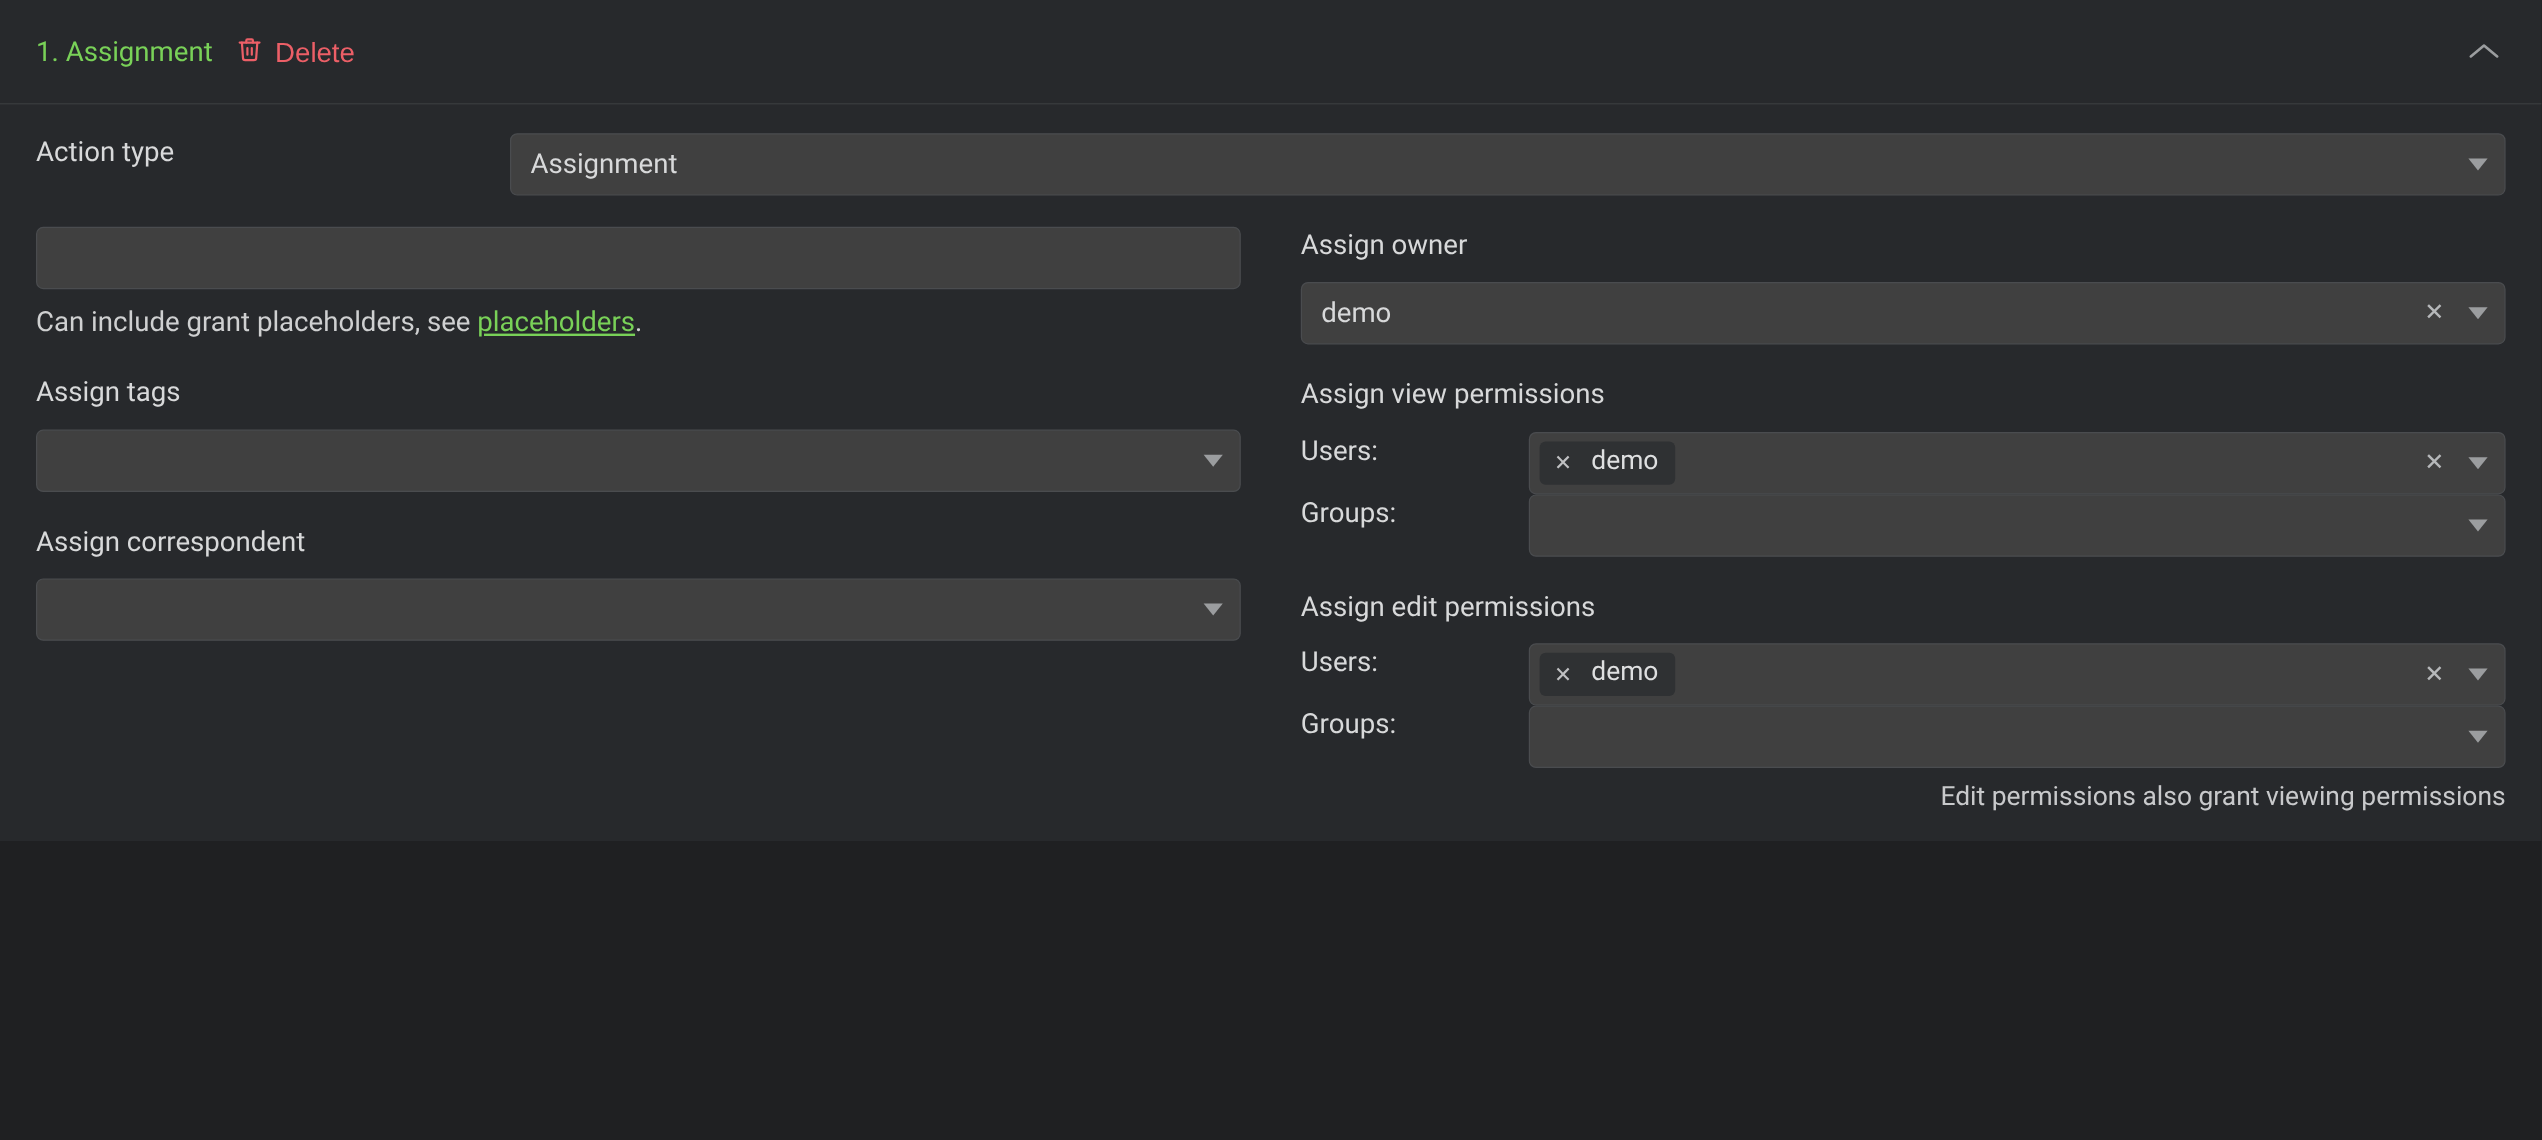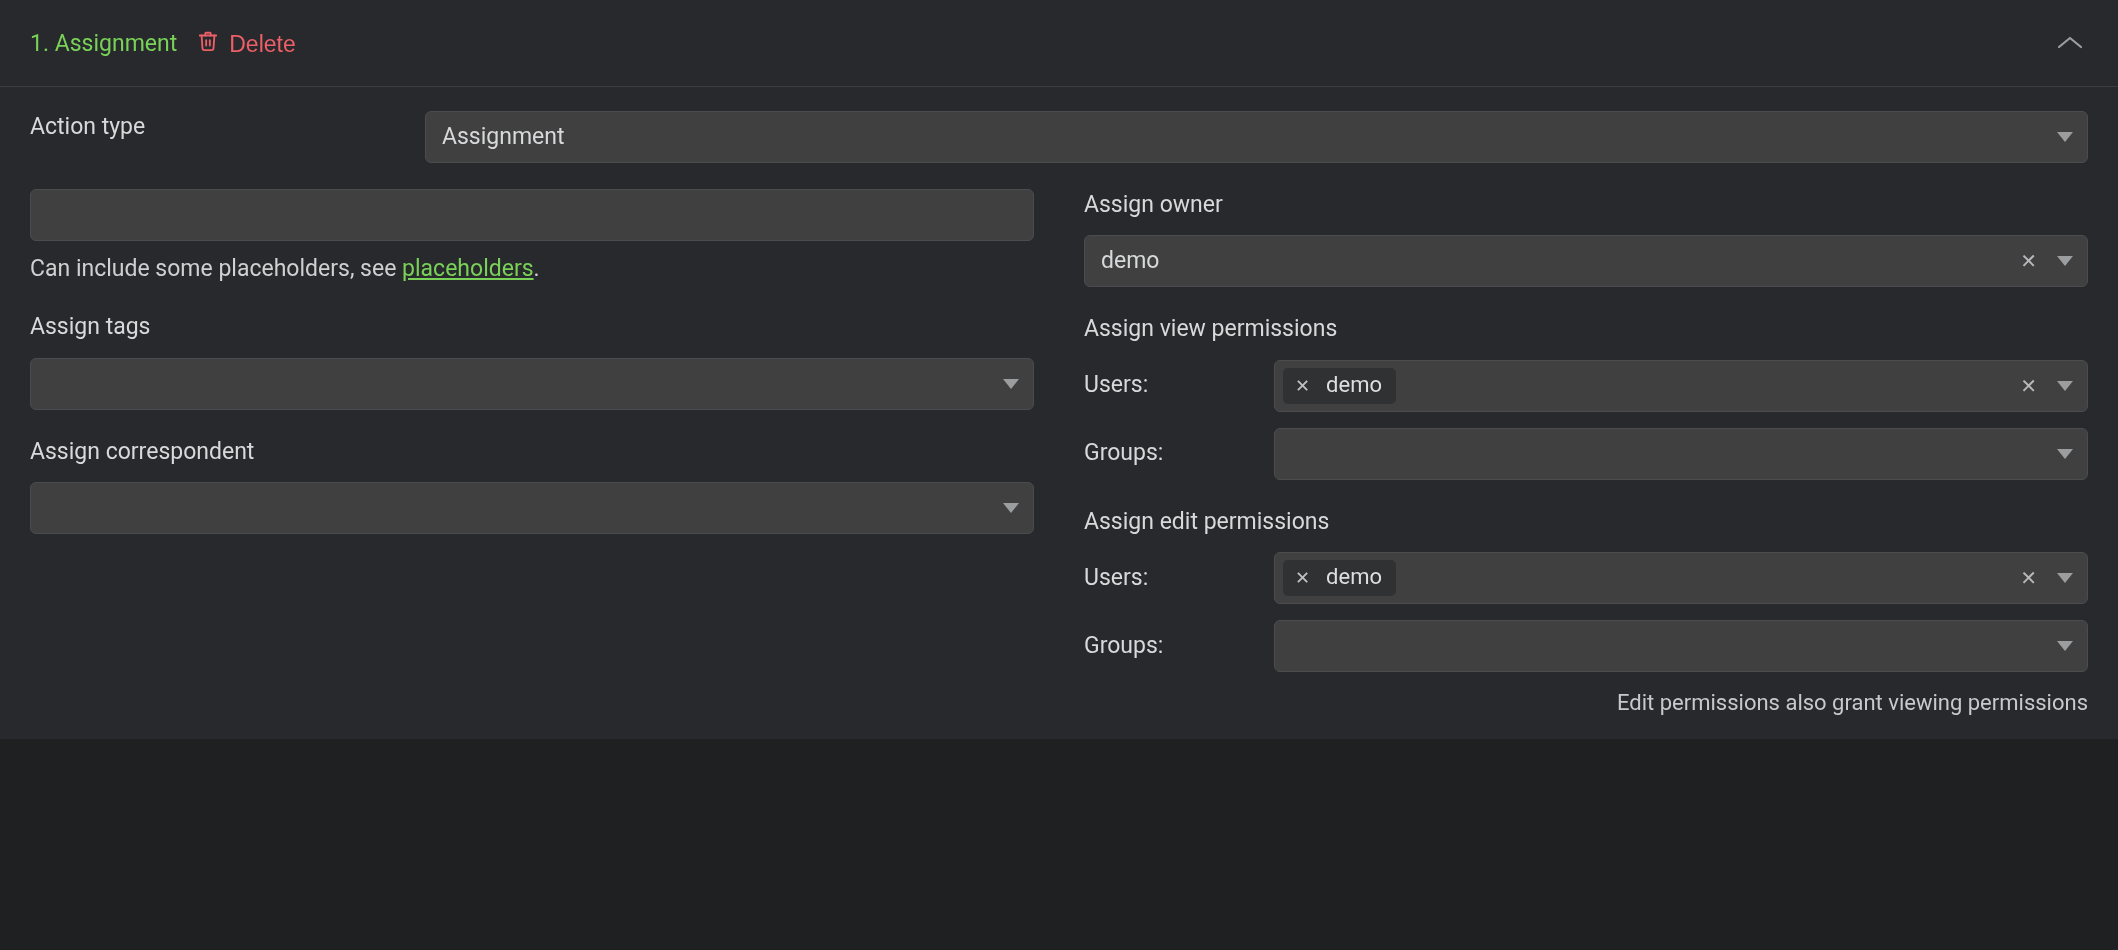--- a/index.html
+++ b/index.html
@@ -36,21 +36,21 @@
   .row-full { display: flex; align-items: flex-start; margin-bottom: 26px; }
   .row-full .field-label { width: 395px; flex: 0 0 395px; }
   .row-full .select-wrap { flex: 1; }
 
   .columns { display: flex; gap: 50px; }
   .col { flex: 1; min-width: 0; }
 
   .field { margin-bottom: 26px; }
   .field-label { display: block; color: #d8d9da; margin-bottom: 14px; }
 
-  .subrow { display: flex; align-items: center; margin-bottom: 16px; }
+  .subrow { display: flex; align-items: flex-start; }
   .subrow .sublabel { width: 190px; flex: 0 0 190px; }
 
   .control {
     width: 100%;
     background: #404040;
     border: 1px solid #4a4c4f;
     border-radius: 6px;
     height: 52px;
     color: #d8d9da;
   }
@@ -129,21 +129,21 @@
       </div>
     </div>
 
     <div class="columns">
 
       <div class="col">
 
         <div class="field">
           <input class="control text-input" type="text" value="" style="">
           <div class="help-text">
-            <span>Can include some placeholders, see </span><a href="#">placeholders</a><span>.</span>
+            <span>Can include grant placeholders, see </span><a href="#">placeholders</a><span>.</span>
           </div>
         </div>
 
         <div class="field">
           <label class="field-label">Assign tags</label>
           <div class="select-wrap control">
             <div class="select-display"></div>
             <span class="select-caret"></span>
           </div>
         </div>

